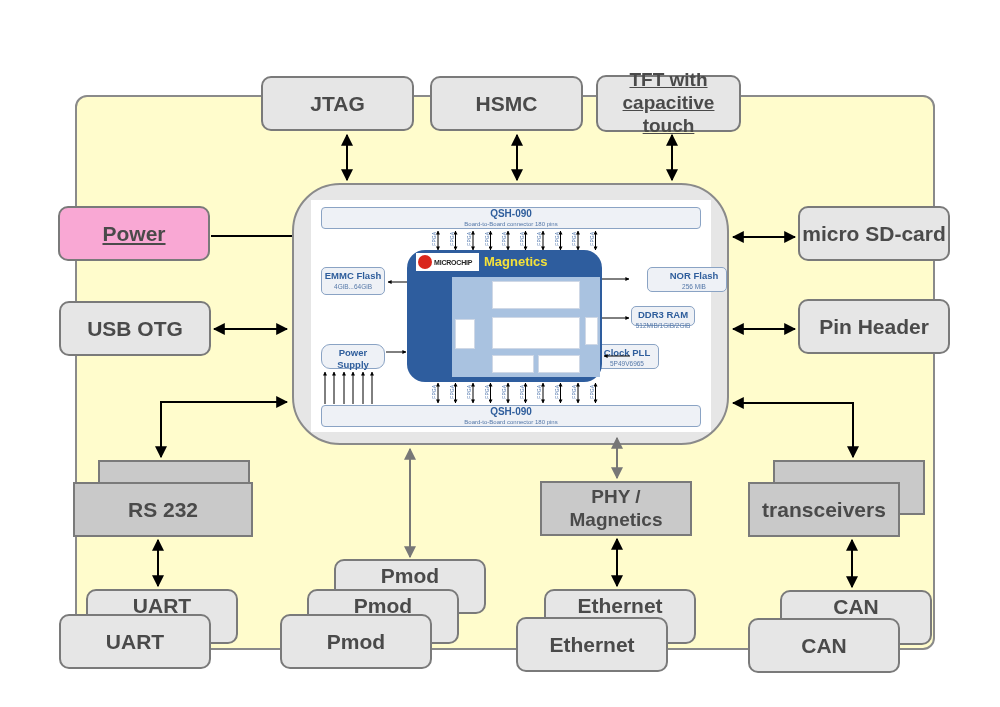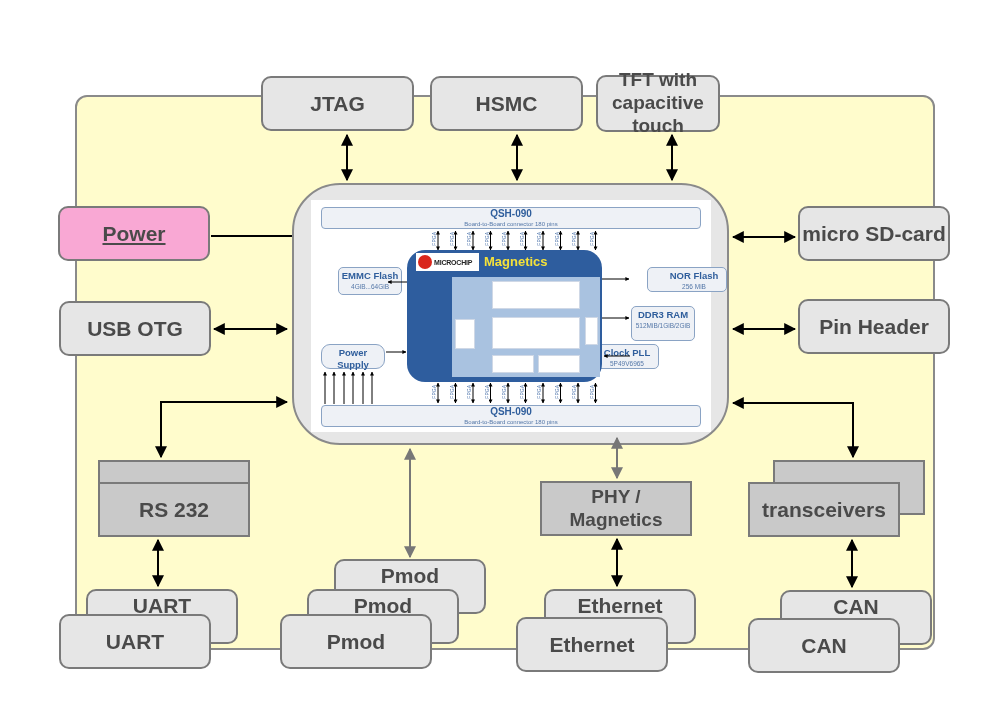--- a/index.html
+++ b/index.html
@@ -42,39 +42,39 @@
 <body>
 
 <div class="abs board"></div>
 
 <div class="abs box" style="left:261px;top:76px;width:153px;height:55px;">
     <span>JTAG</span>
   </div>
 <div class="abs box" style="left:430px;top:76px;width:153px;height:55px;">
     <span>HSMC</span>
   </div>
-<div class="abs box" style="left:596px;top:75px;width:124px;height:57px;font-size:19px;white-space:pre-line;"><span>TFT with
+<div class="abs box" style="left:596px;top:75px;width:145px;height:57px;font-size:19px;white-space:pre-line;text-decoration:underline;"><span>TFT with
 capacitive touch</span></div>
 
 <div class="abs box white" style="left:58px;top:206px;width:152px;height:55px;">
     <span>Power</span>
   </div>
 <div class="abs box" style="left:59px;top:301px;width:152px;height:55px;">
     <span>USB OTG</span>
   </div>
 
 <div class="abs box" style="left:798px;top:206px;width:152px;height:55px;">
     <span>micro SD-card</span>
   </div>
 <div class="abs box" style="left:798px;top:299px;width:152px;height:55px;justify-content:center;">
     <span>Pin Header</span>
   </div>
 
 <div class="abs box dark" style="left:98px;top:460px;width:152px;height:55px;"></div>
-<div class="abs box dark" style="left:73px;top:482px;width:152px;height:55px;margin-left:25px;">
+<div class="abs box dark" style="left:73px;top:482px;width:180px;height:55px;">
     <span>RS 232</span>
   </div>
 
 <div class="abs box dark" style="left:540px;top:481px;width:152px;height:55px;font-size:19px;white-space:pre-line;"><span>PHY /
 Magnetics</span></div>
 
 <div class="abs box dark" style="left:773px;top:460px;width:152px;height:55px;"></div>
 <div class="abs box dark" style="left:748px;top:482px;width:152px;height:55px;">
     <span>transceivers</span>
   </div>
@@ -115,33 +115,33 @@
 
 <div class="abs conn" style="left:321px;top:207px;width:380px;height:22px;">
   <div class="t">QSH-090</div>
   <div class="s">Board-to-Board connector 180 pins</div>
 </div>
 <div class="abs conn" style="left:321px;top:405px;width:380px;height:22px;">
   <div class="t">QSH-090</div>
   <div class="s">Board-to-Board connector 180 pins</div>
 </div>
 
-<div class="abs mem" style="left:338px;top:267px;width:64px;height:28px;">
+<div class="abs mem" style="left:321px;top:267px;width:64px;height:28px;">
   <div class="t">EMMC Flash</div>
   <div class="s">4GiB...64GiB</div>
 </div>
 <div class="abs mem" style="left:321px;top:344px;width:64px;height:25px;border-radius:9px;">
   <div class="t">Power Supply</div>
 </div>
 
 <div class="abs mem" style="left:647px;top:267px;width:80px;height:25px;padding-left:14px;">
   <div class="t">NOR Flash</div>
   <div class="s">256 MiB</div>
 </div>
-<div class="abs mem" style="left:631px;top:306px;width:64px;height:35px;">
+<div class="abs mem" style="left:631px;top:306px;width:64px;height:20px;">
   <div class="t">DDR3 RAM</div>
   <div class="s">512MiB/1GiB/2GiB</div>
 </div>
 <div class="abs mem" style="left:595px;top:344px;width:64px;height:25px;">
   <div class="t">Clock PLL</div>
   <div class="s">5P49V6965</div>
 </div>
 
 <div class="abs chip"></div>
 <div class="abs logo">

